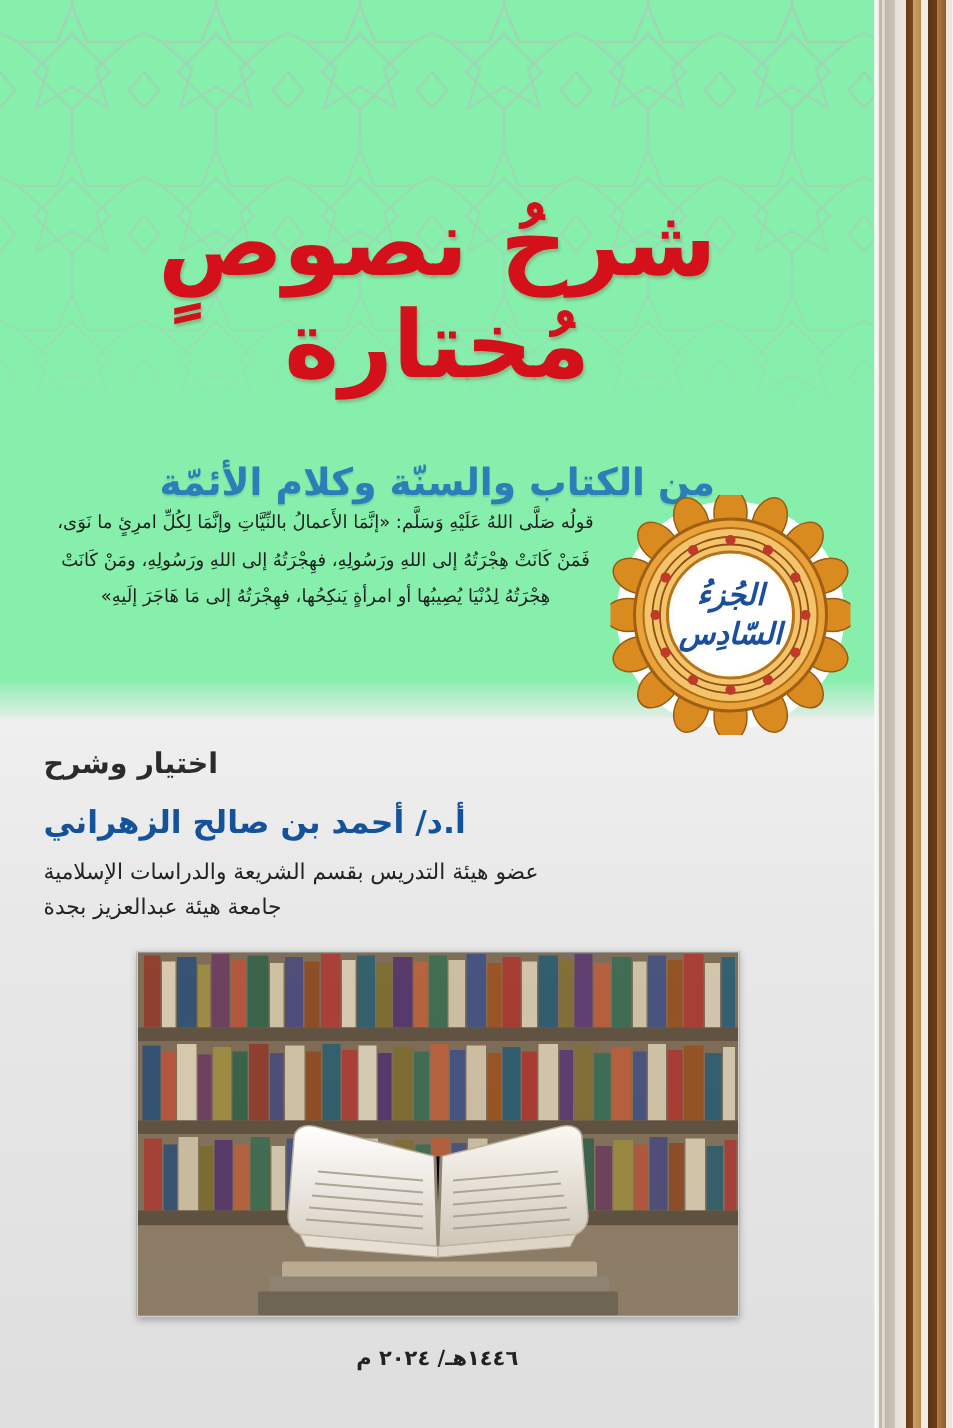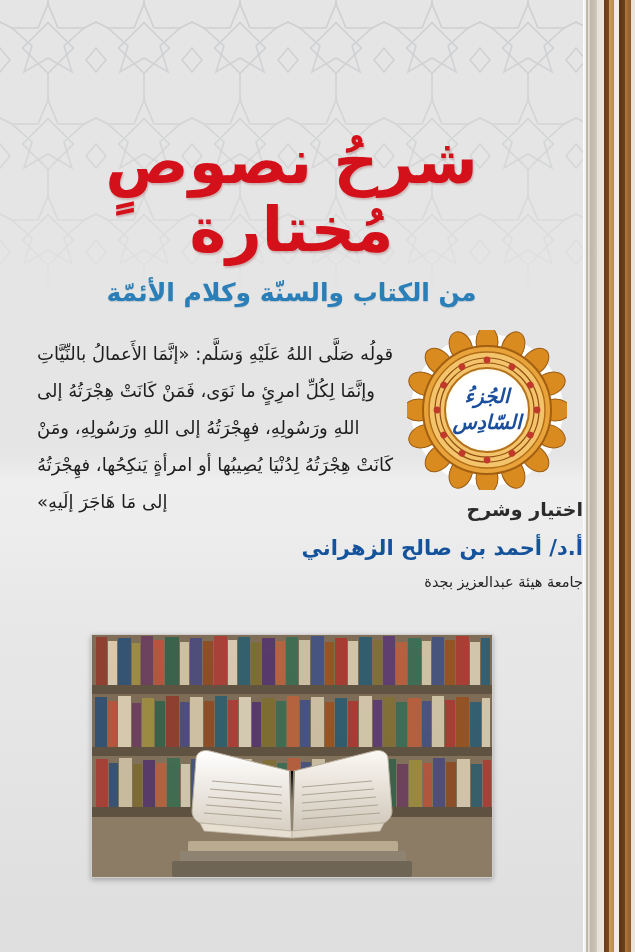--- a/index.html
+++ b/index.html
@@ -45,21 +45,21 @@
     background: rgba(120,100,70,0.35);
   }
 
   
   .cover {
     position: absolute;
     top: 0;
     right: 52px;
     left: 0;
     height: 952px;
-    background: #e5e5e5;
+    background: #86efac;
   }
 
   
   .pattern-band {
     position: absolute;
     top: 0;
     left: 0;
     right: 0;
     height: 300px;
     overflow: hidden;
@@ -98,39 +98,39 @@
     font-family: "DejaVu Sans", sans-serif;
     font-size: 62px;
     font-weight: bold;
     color: #d4101a;
     line-height: 1.1;
     letter-spacing: -1px;
     text-shadow: 1px 2px 2px rgba(120,0,0,0.22);
     direction: rtl;
   }
   .subtitle {
-    margin-top: 14px;
+    margin-top: 43px;
     font-family: "DejaVu Sans", sans-serif;
     font-size: 25px;
     font-weight: bold;
     color: #2a7fb8;
     direction: rtl;
     text-shadow: 0 1px 1px rgba(0,60,100,0.18);
   }
 
   
   .hadith {
     position: absolute;
     top: 336px;
     right: 186px;
     width: 360px;
-    text-align: left;
+    text-align: center;
     direction: rtl;
     font-family: "DejaVu Sans", sans-serif;
-    font-size: 18px;
+    font-size: 12px;
     line-height: 2.05;
     color: #1e1e1e;
   }
 
   
   .medallion {
     position: absolute;
     top: 330px;
     right: 16px;
     width: 160px;
@@ -155,21 +155,21 @@
     text-align: center;
     font-style: italic;
   }
 
   
   .author-block {
     position: absolute;
     top: 498px;
     left: 0;
     right: 0;
-    text-align: right;
+    text-align: left;
     direction: rtl;
     margin-left: 29px;
   }
   .byline {
     font-family: "DejaVu Sans", sans-serif;
     font-size: 19px;
     font-weight: bold;
     color: #2b2b2b;
     margin-bottom: 16px;
   }
@@ -320,20 +320,21 @@
       </svg>
       <div class="medallion-text">
         <div>الجُزءُ</div>
         <div>السّادِس</div>
       </div>
     </div>
 
     <div class="author-block">
       <div class="byline">اختيار وشرح</div>
       <div class="author-name">أ.د/ أحمد بن صالح الزهراني</div>
+      <div class="affiliation-1">عضو هيئة التدريس بقسم الشريعة والدراسات الإسلامية</div>
       <div class="affiliation-2">جامعة هيئة عبدالعزيز بجدة</div>
     </div>
 
     <div class="photo">
       <svg width="400" height="242" viewBox="0 0 400 242" xmlns="http://www.w3.org/2000/svg">
         <defs>
           <linearGradient id="shelfbg" x1="0" y1="0" x2="0" y2="1">
             <stop offset="0%" stop-color="#b9a891"></stop>
             <stop offset="100%" stop-color="#8b7c68"></stop>
           </linearGradient>
@@ -489,18 +490,19 @@
             <line x1="210" y1="176" x2="286" y2="170"></line>
             <line x1="210" y1="184" x2="288" y2="178"></line>
           </g>
 
           <path d="M108,188 L112,196 L200,203 L200,196 Z" fill="#e7dfd1" stroke="#bdb3a1" stroke-width="0.8"></path>
           <path d="M292,188 L288,196 L200,203 L200,196 Z" fill="#ded5c6" stroke="#bdb3a1" stroke-width="0.8"></path>
         </g>
       </svg>
     </div>
 
+    <div class="date-line">١٤٤٦هـ/ ٢٠٢٤ م</div>
   </div>
 
   <div class="spine"></div>
   <div class="spine-inner-line"></div>
 
 </div>
 
 </body></html>

